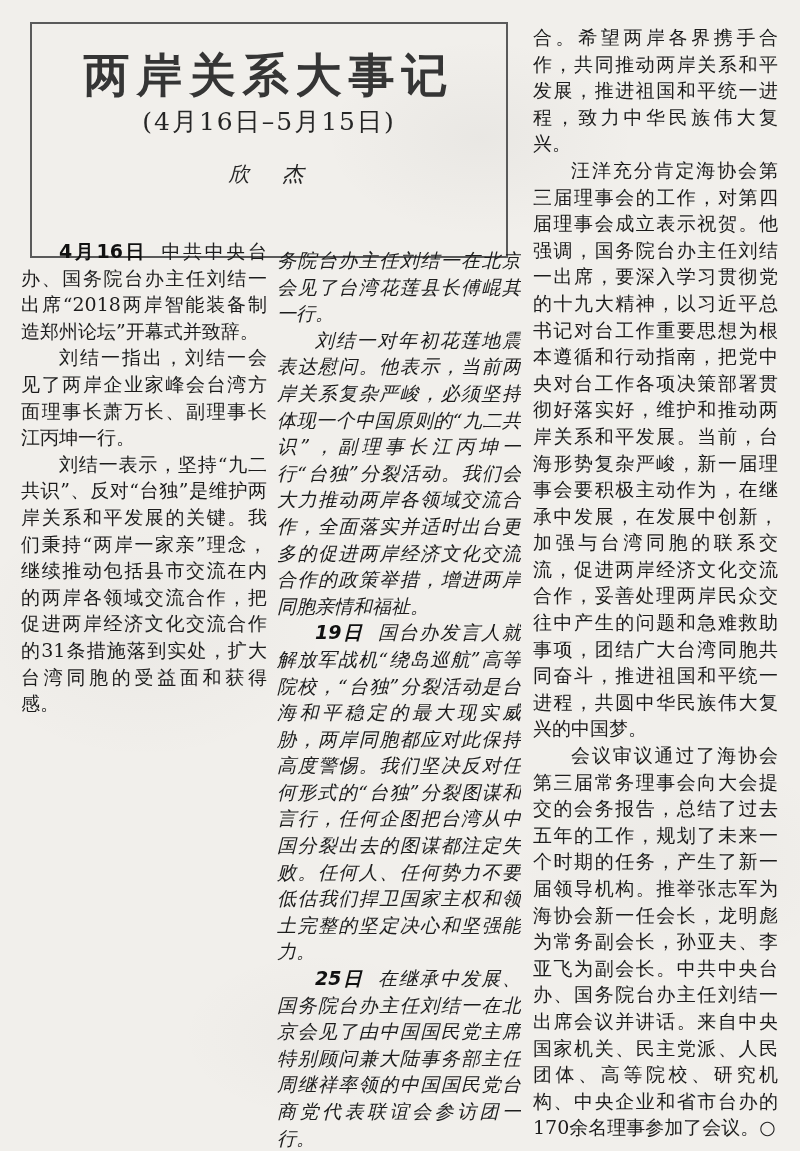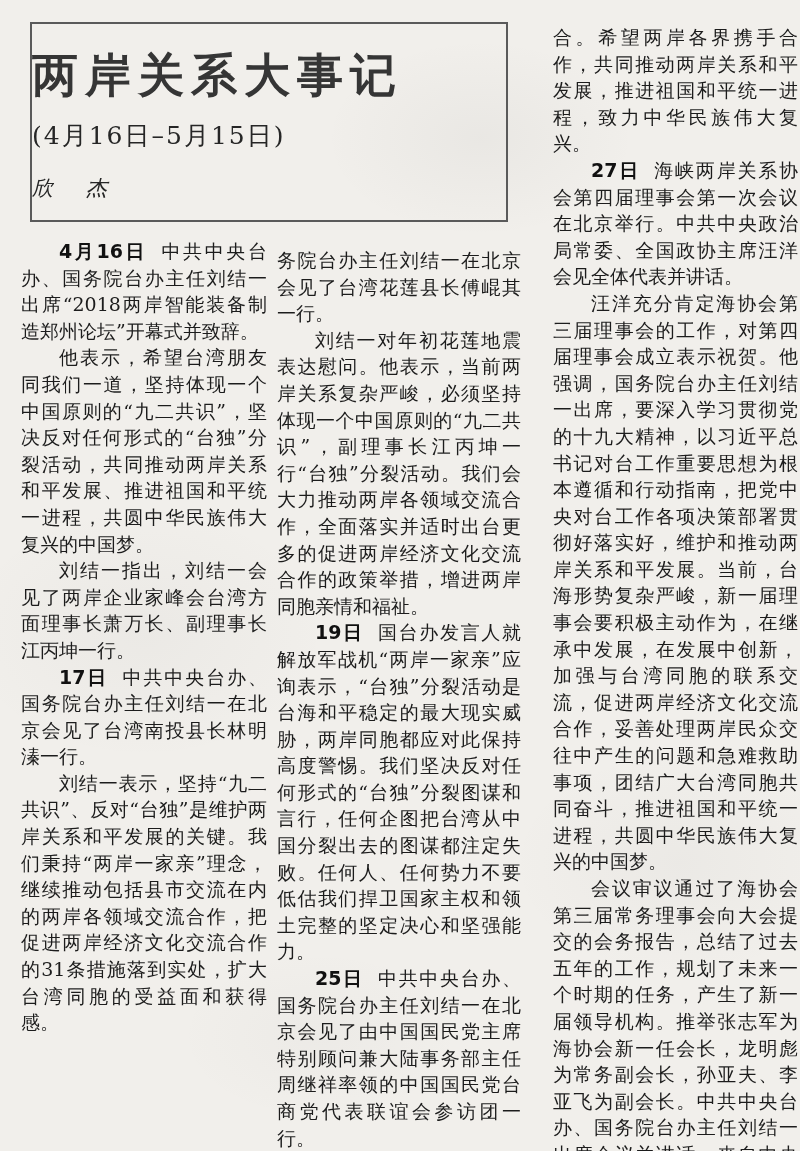--- a/index.html
+++ b/index.html
@@ -24,37 +24,37 @@
     background:
       radial-gradient(220px 140px at 60% 12%, rgba(90,90,90,0.05), transparent 70%),
       radial-gradient(260px 180px at 18% 55%, rgba(90,90,90,0.04), transparent 70%),
       radial-gradient(240px 160px at 85% 75%, rgba(90,90,90,0.04), transparent 70%),
       radial-gradient(200px 120px at 40% 90%, rgba(90,90,90,0.03), transparent 70%);
     pointer-events:none;
   }
   .title-box{
     position:absolute;
     left:30px; top:22px;
-    width:478px; height:200px;
+    width:478px; height:236px;
     border:2px solid #5a5a5a;
     box-sizing:border-box;
-    text-align:left;
+    text-align:center;
     background:transparent;
   }
   .article-title{
     margin:26px 0 0 0;
     font-family:"DejaVu Serif","Liberation Serif",serif;
     font-weight:700;
     font-size:46px;
     letter-spacing:7px;
     color:#353535;
     line-height:1.1;
   }
   .subtitle{
-    margin-top:18px;
+    margin-top:4px;
     font-family:"DejaVu Serif","Liberation Serif",serif;
     font-size:25px;
     letter-spacing:2px;
     color:#262626;
   }
   .author{
     margin-top:22px;
     font-family:"DejaVu Serif","Liberation Serif",serif;
     font-size:21px;
     letter-spacing:6px;
@@ -64,22 +64,22 @@
   .col{
     position:absolute;
     font-family:"DejaVu Serif","Liberation Serif",serif;
     font-size:19px;
     line-height:26.6px;
     text-align:justify;
     overflow:hidden;
     color:#1c1c1c;
   }
   .col-left  { left:21px;  top:238px; width:246px; height:904px; }
-  .col-mid   { left:277px; top:247px; width:244px; height:904px; }
-  .col-right { left:533px; top:24px;  width:245px; height:1127px;margin-left:20px; }
+  .col-mid   { left:277px; top:247px; width:244px; height:904px;font-style:italic; }
+  .col-right { left:533px; top:24px;  width:245px; height:1127px; }
   .para{
     margin:0;
     text-indent:2em;
   }
   .para.cont{ text-indent:0; }
   .date{
     font-family:"DejaVu Sans","Liberation Sans",sans-serif;
     font-weight:700;
     color:#111;
     margin-right:0.75em;
@@ -92,35 +92,32 @@
 <div class="page">
 
   <div class="title-box">
     <h1 class="article-title">两岸关系大事记</h1>
     <div class="subtitle">(4月16日–5月15日)</div>
     <div class="author">欣　杰</div>
   </div>
 
   <div class="col col-left">
     <p class="para"><b class="date">4月16日</b><span>中共中央台办、国务院台办主任刘结一出席“2018两岸智能装备制造郑州论坛”开幕式并致辞。</span></p>
-    <p class="para"><span>他表示，希望台湾朋友同我们一道，坚持体现一个中国原则的“九二共识”，坚决反对任何形式的“台独”分裂活动，共同推动两岸关系和平发展、推进祖国和平统一进程，共圆中华民族伟大复兴的中国梦。</span></p>
     <p class="para"><span>刘结一指出，刘结一会见了两岸企业家峰会台湾方面理事长萧万长、副理事长江丙坤一行。</span></p>
-    <p class="para"><b class="date">17日</b><span>中共中央台办、国务院台办主任刘结一在北京会见了台湾南投县长林明溱一行。</span></p>
     <p class="para"><span>刘结一表示，坚持“九二共识”、反对“台独”是维护两岸关系和平发展的关键。我们秉持“两岸一家亲”理念，继续推动包括县市交流在内的两岸各领域交流合作，把促进两岸经济文化交流合作的31条措施落到实处，扩大台湾同胞的受益面和获得感。</span></p>
 
   </div>
 
   <div class="col col-mid">
     <p class="para cont"><span>务院台办主任刘结一在北京会见了台湾花莲县长傅崐其一行。</span></p>
     <p class="para"><span>刘结一对年初花莲地震表达慰问。他表示，当前两岸关系复杂严峻，必须坚持体现一个中国原则的“九二共识”，副理事长江丙坤一行“台独”分裂活动。我们会大力推动两岸各领域交流合作，全面落实并适时出台更多的促进两岸经济文化交流合作的政策举措，增进两岸同胞亲情和福祉。</span></p>
-    <p class="para"><b class="date">19日</b><span>国台办发言人就解放军战机“两岸一家亲”应询表示，“台独”分裂活动是台海和平稳定的最大现实威胁，两岸同胞都应对此保持高度警惕。我们坚决反对任何形式的“台独”分裂图谋和言行，任何企图把台湾从中国分裂出去的图谋都注定失败。任何人、任何势力不要低估我们捍卫国家主权和领土完整的坚定决心和坚强能力。</span></p>
-    <p class="para"><b class="date">25日</b><span>中共中央台办、国务院台办主任刘结一在北京会见了由中国国民党主席特别顾问兼大陆事务部主任周继祥率领的中国国民党台商党代表联谊会参访团一行。</span></p>
+    <p class="para"><b class="date">19日</b><span>国台办发言人就解放军战机“绕岛巡航”高等院校，“台独”分裂活动是台海和平稳定的最大现实威胁，两岸同胞都应对此保持高度警惕。我们坚决反对任何形式的“台独”分裂图谋和言行，任何企图把台湾从中国分裂出去的图谋都注定失败。任何人、任何势力不要低估我们捍卫国家主权和领土完整的坚定决心和坚强能力。</span></p>
+    <p class="para"><b class="date">25日</b><span>在继承中发展、国务院台办主任刘结一在北京会见了由中国国民党主席特别顾问兼大陆事务部主任周继祥率领的中国国民党台商党代表联谊会参访团一行。</span></p>
 
   </div>
 
   <div class="col col-right">
     <p class="para cont"><span>合。希望两岸各界携手合作，共同推动两岸关系和平发展，推进祖国和平统一进程，致力中华民族伟大复兴。</span></p>
-    <p class="para"><b class="date">27日</b><span>海峡两岸关系协会第四届理事会第一次会议在北京举行。中共中央政治局常委、全国政协主席汪洋会见全体代表并讲话。</span></p>
     <p class="para"><span>汪洋充分肯定海协会第三届理事会的工作，对第四届理事会成立表示祝贺。他强调，国务院台办主任刘结一出席，要深入学习贯彻党的十九大精神，以习近平总书记对台工作重要思想为根本遵循和行动指南，把党中央对台工作各项决策部署贯彻好落实好，维护和推动两岸关系和平发展。当前，台海形势复杂严峻，新一届理事会要积极主动作为，在继承中发展，在发展中创新，加强与台湾同胞的联系交流，促进两岸经济文化交流合作，妥善处理两岸民众交往中产生的问题和急难救助事项，团结广大台湾同胞共同奋斗，推进祖国和平统一进程，共圆中华民族伟大复兴的中国梦。</span></p>
     <p class="para"><span>会议审议通过了海协会第三届常务理事会向大会提交的会务报告，总结了过去五年的工作，规划了未来一个时期的任务，产生了新一届领导机构。推举张志军为海协会新一任会长，龙明彪为常务副会长，孙亚夫、李亚飞为副会长。中共中央台办、国务院台办主任刘结一出席会议并讲话。来自中央国家机关、民主党派、人民团体、高等院校、研究机构、中央企业和省市台办的170余名理事参加了会议。○</span></p>
   </div>
 
 </div>
 
 </body></html>

